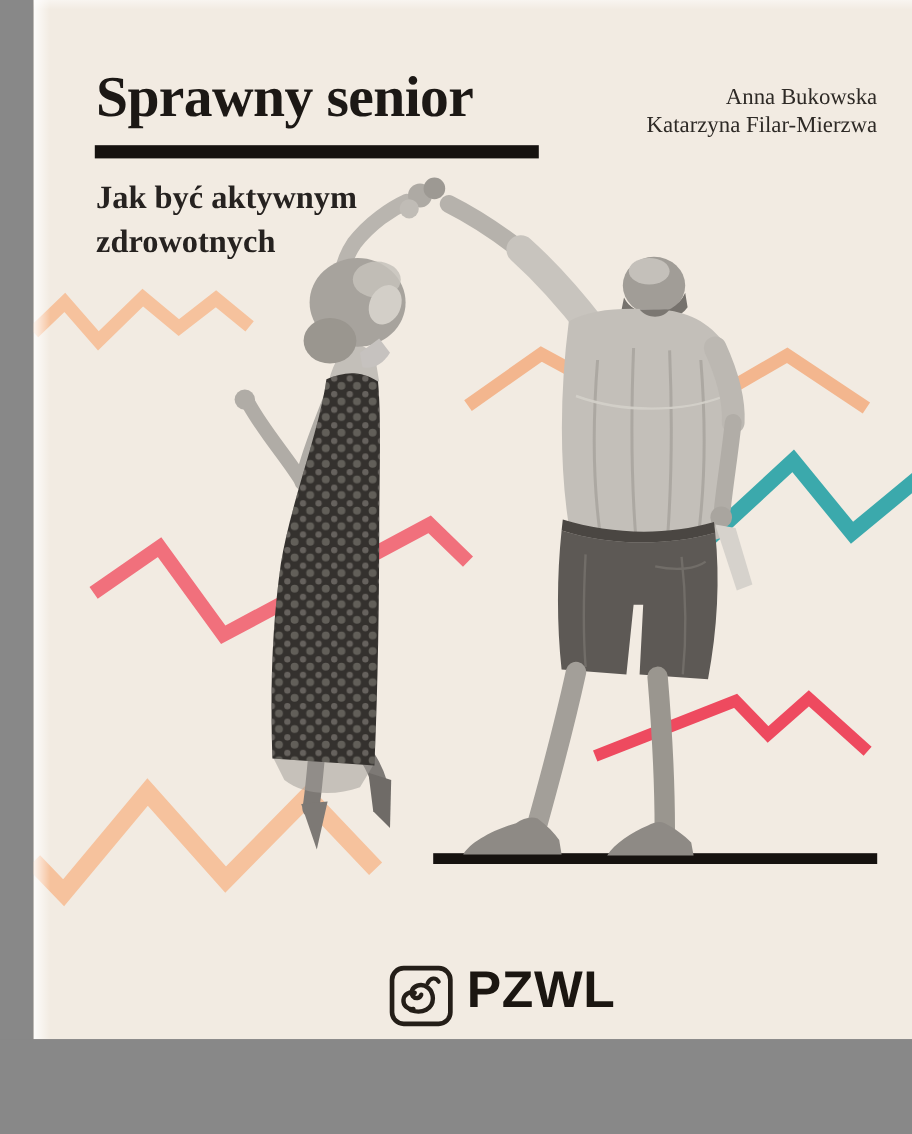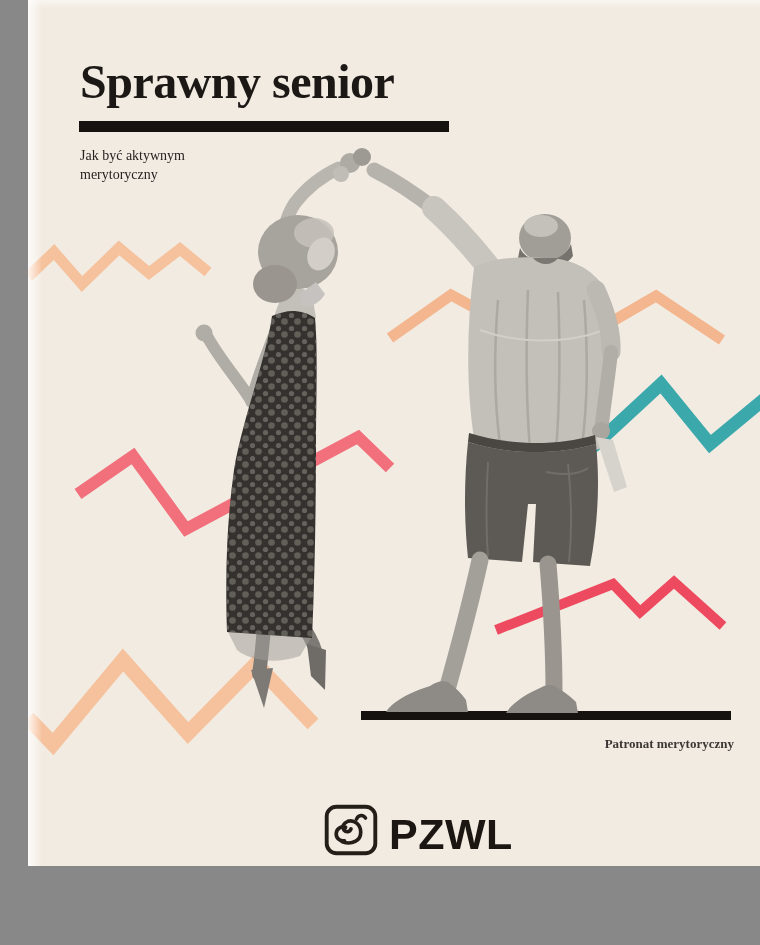--- a/index.html
+++ b/index.html
@@ -27,29 +27,29 @@
   }
   .title-bar{
     position:absolute;left:51px;top:121px;width:370px;height:11px;background:#16120f;
   }
   .authors{
     position:absolute;right:57px;top:70px;text-align:right;
     font-size:19px;color:#2e2a26;line-height:1.22;
   }
   .subtitle{
     position:absolute;left:52px;top:146px;
-    font-size:14px;font-weight:400;color:#262220;line-height:1.36;
+    font-size:27px;font-weight:700;color:#262220;line-height:1.36;
   }
   .patronage{
     position:absolute;right:54px;top:736px;text-align:right;
     font-size:13px;font-weight:700;color:#3b3733;line-height:1.3;
   }
   .publisher{
     position:absolute;left:296px;top:804px;
-    display:flex;align-items:flex-end;gap:11px;
+    display:flex;align-items:flex-start;gap:11px;
   }
   .publisher .mark{display:block;}
   .publisher .name{
     font-family:"Liberation Sans", sans-serif;
     font-size:43px;font-weight:700;color:#1b1611;letter-spacing:0.5px;
     line-height:1;
   }
 </style>
 </head>
 <body>
@@ -154,28 +154,31 @@
       <circle cx="313" cy="174" r="8" fill="#c0bcb6"></circle>
     </g>
   </svg>
 
   <div class="edge-left"></div>
   <div class="edge-top"></div>
 
   <div class="title">Sprawny senior</div>
   <div class="title-bar"></div>
 
+  <div class="authors">
+    <div>Anna Bukowska</div>
+    <div>Katarzyna Filar-Mierzwa</div>
+  </div>
 
   <div class="subtitle">
     <div>Jak być aktywnym</div>
-    <div>merytoryczny</div>
+    <div>zdrowotnych</div>
   </div>
 
   <div class="patronage">
-    <div>Patronat merytoryczny</div>
   </div>
 
   <div class="publisher">
     <svg class="mark" width="54" height="52" viewBox="0 0 50 48">
       <rect x="2.5" y="2.5" width="45" height="43" rx="9" fill="none" stroke="#241e18" stroke-width="3.6"></rect>
       <path d="M19,34 a6.5,6.5 0 1 1 1,-12.5" fill="none" stroke="#241e18" stroke-width="3.4" stroke-linecap="round"></path>
       <path d="M17,35 C26,38 34,34 34,26 C34,19 28,14 22,16 C18,17.5 16.5,21 18.5,24 C20.5,26.5 24,26 25,23" fill="none" stroke="#241e18" stroke-width="3.4" stroke-linecap="round"></path>
       <path d="M30,14 C32,9.5 36.5,9.5 38.5,13" fill="none" stroke="#241e18" stroke-width="3.2" stroke-linecap="round"></path>
     </svg>
     <span class="name">PZWL</span>

